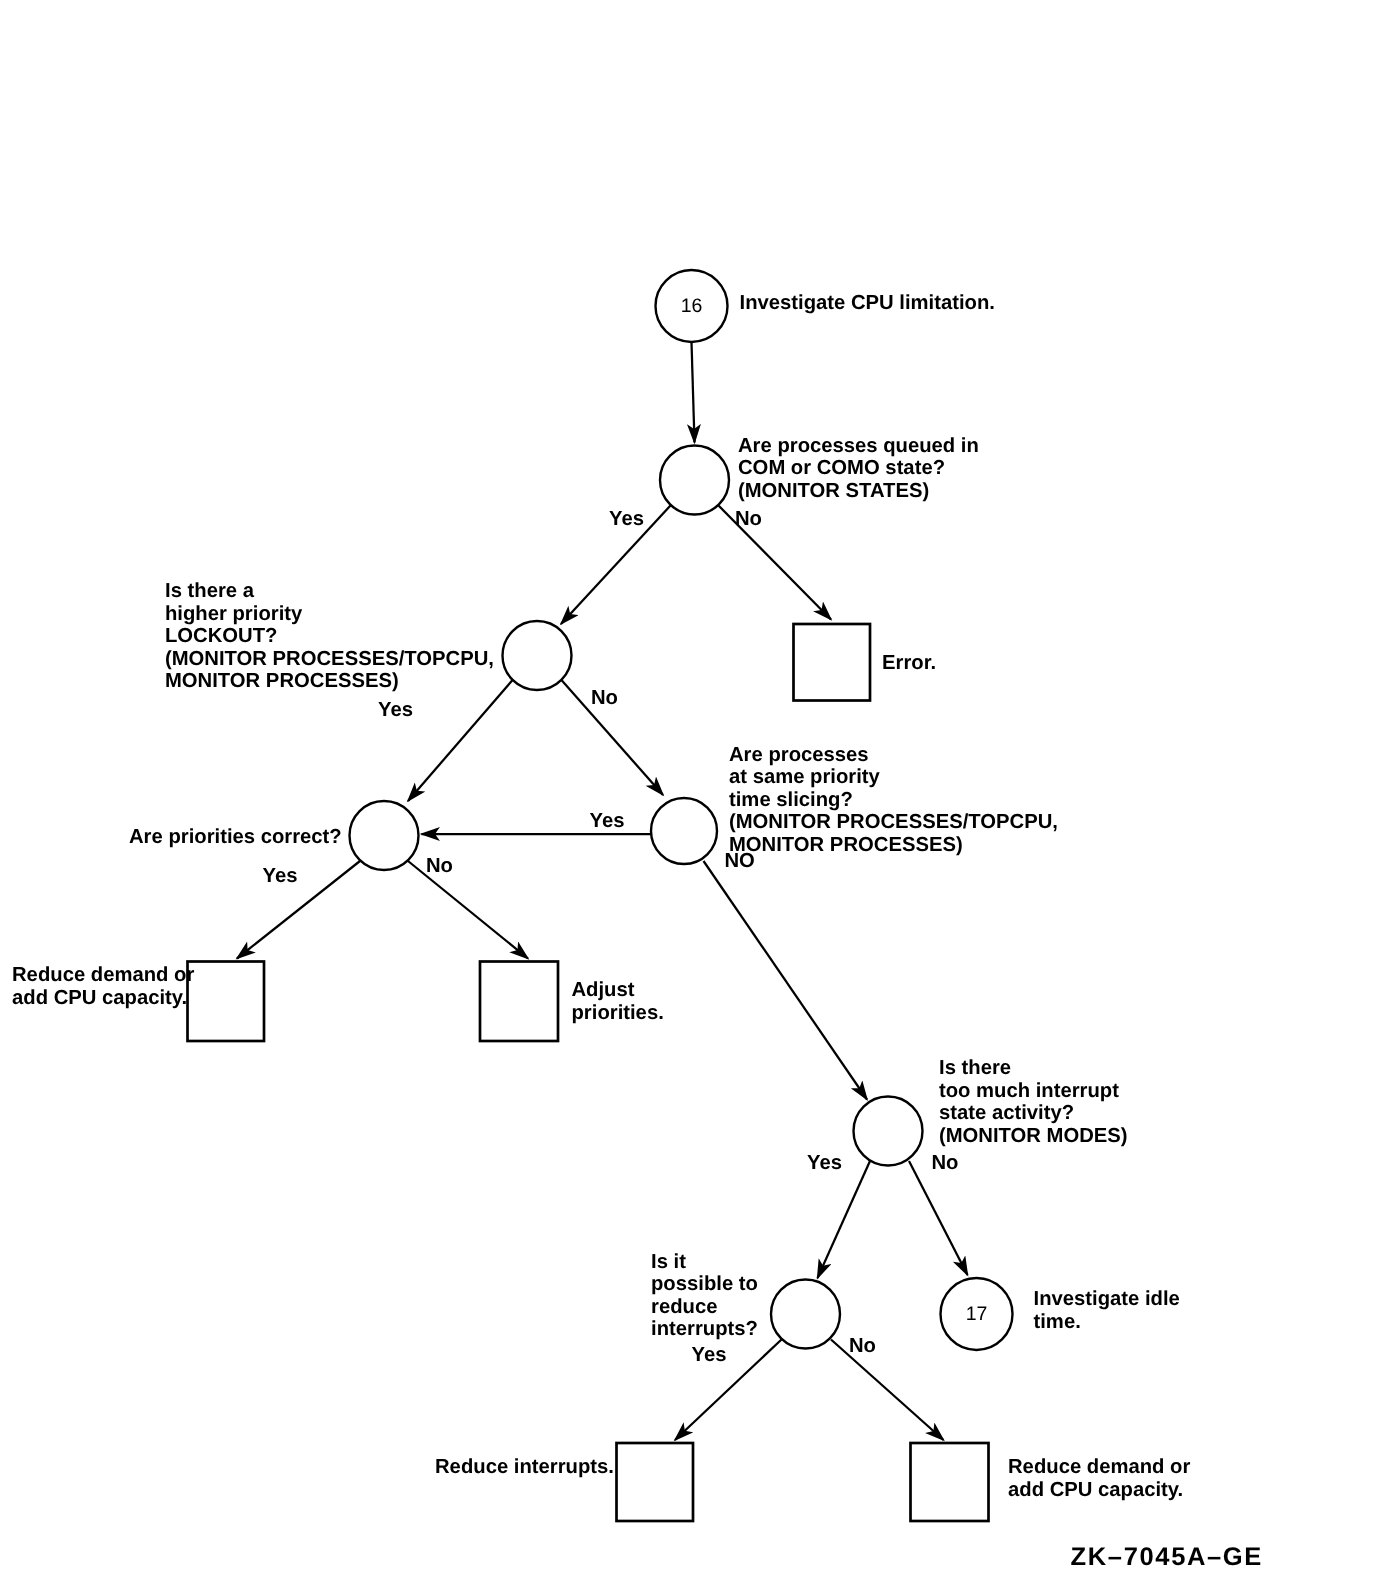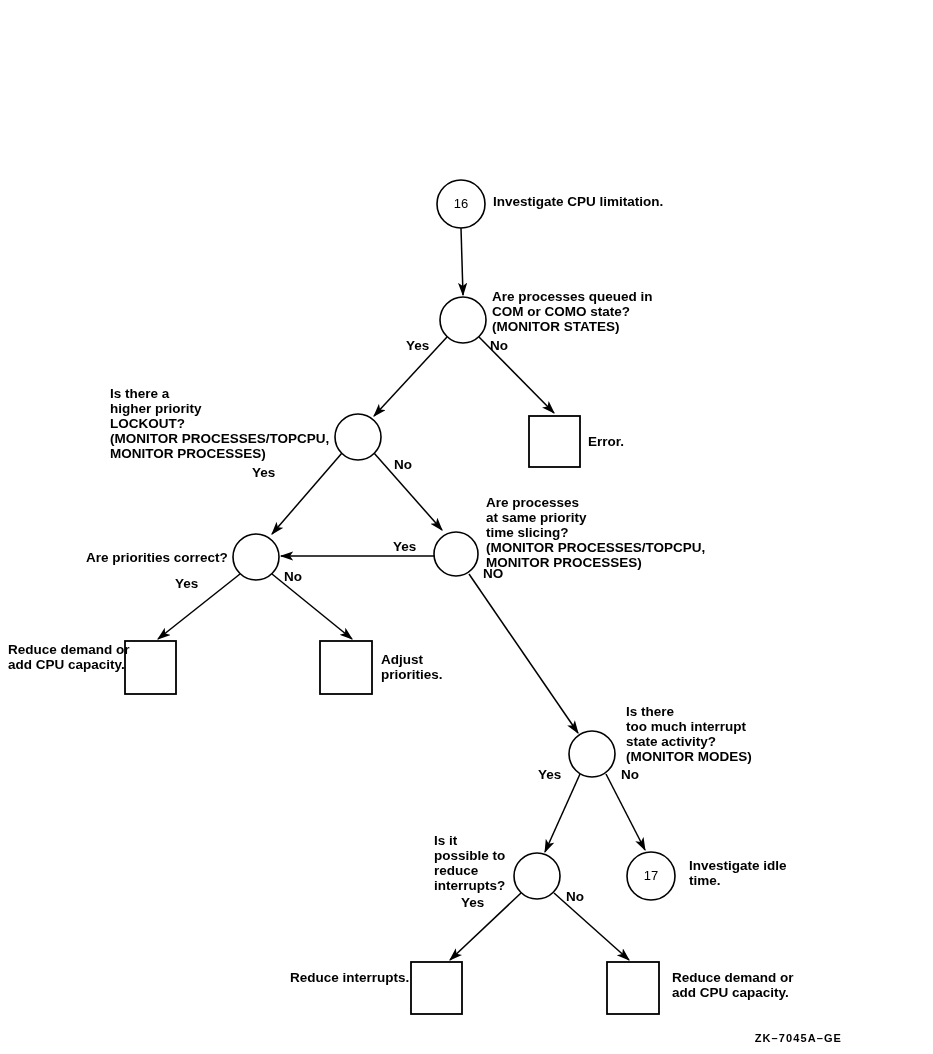--- a/index.html
+++ b/index.html
@@ -61,21 +61,21 @@
     font-size: 13.5px;
     font-weight: bold;
     fill: #000000;
   }
   .annot-text tspan.ln {
     font-family: "Liberation Sans", sans-serif;
   }
   .footer-caption {
     position: absolute;
     font-family: "Liberation Sans", sans-serif;
-    font-size: 11px;
+    font-size: 17px;
     font-weight: bold;
     letter-spacing: 1.1px;
     color: #000000;
     white-space: nowrap;
   }
 </style>
 </head>
 <body>
 
 <div id="diagram-root">

